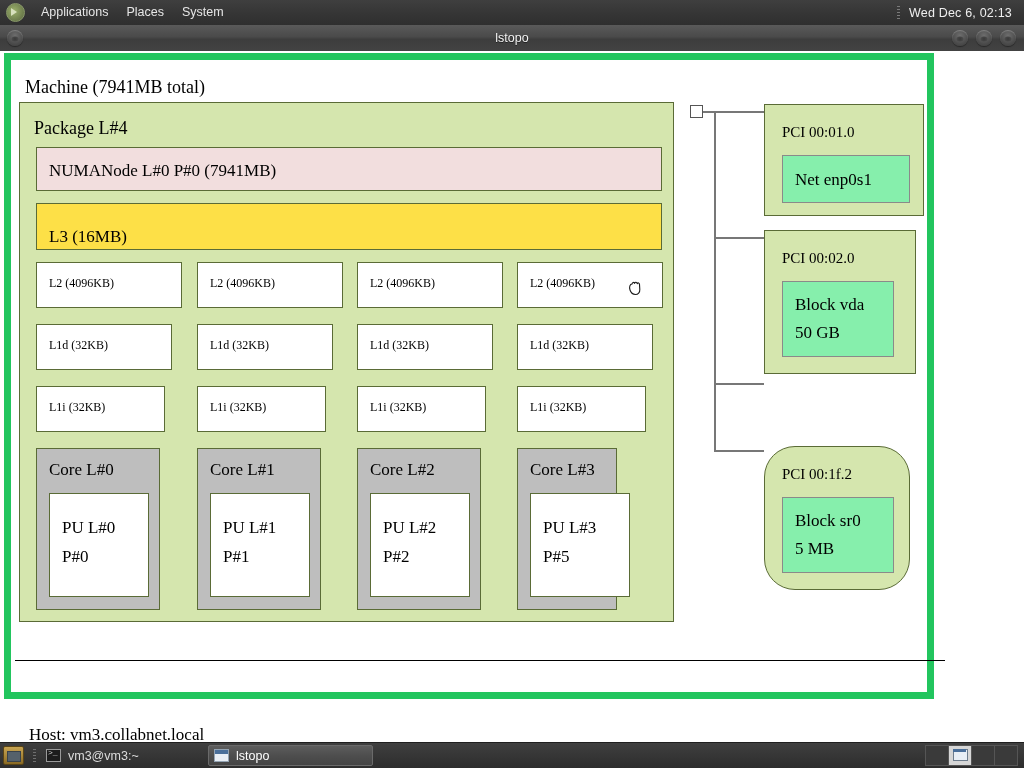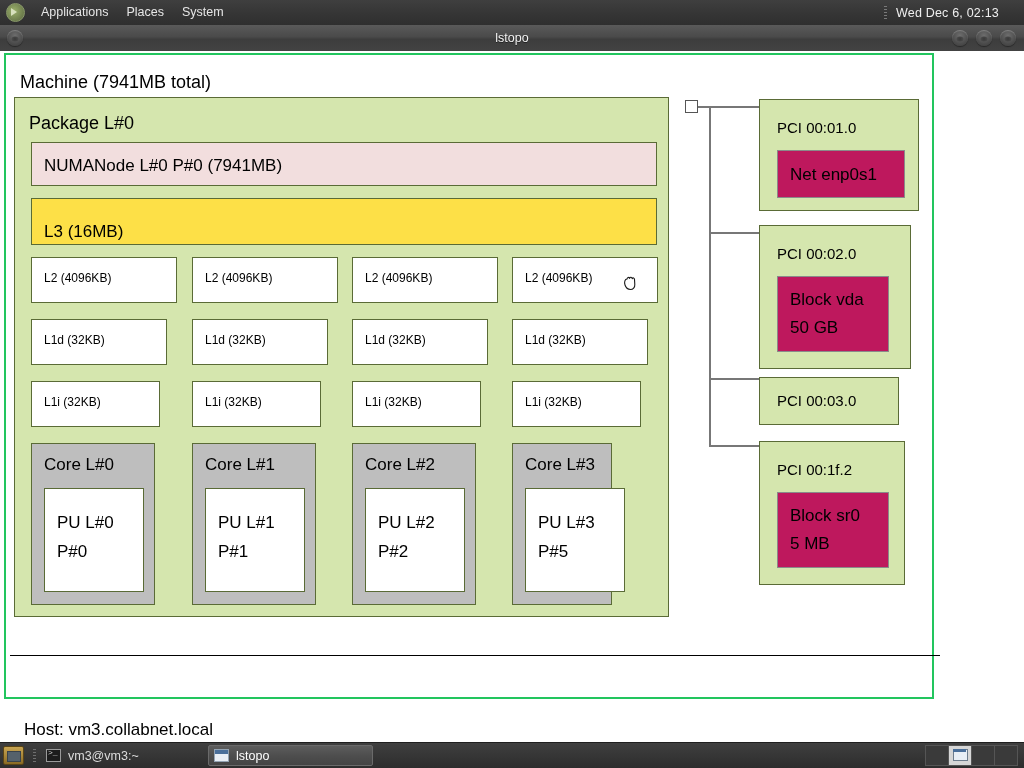--- a/index.html
+++ b/index.html
@@ -21,21 +21,21 @@
     border-radius:50%;
     border:1px solid #8a9a6a;
     background:radial-gradient(circle at 40% 40%,#9bb06b 0%,#6c7c4c 70%,#4a5433 100%);
     position:relative;flex:none;
   }
   .gnome-logo:after{
     content:"";position:absolute;left:4px;top:4px;
     border-left:6px solid #d7e0bd;border-top:4px solid transparent;border-bottom:4px solid transparent;
   }
   .menu-item{padding:3px 9px 4px 9px;white-space:nowrap;cursor:default;}
-  #panel-right{margin-left:auto;display:flex;align-items:center;padding-right:25px;}
+  #panel-right{margin-left:auto;display:flex;align-items:center;padding-right:12px;}
   .grip{width:3px;height:13px;margin-right:9px;
     background:repeating-linear-gradient(to bottom,#7a7a7a 0 1px,transparent 1px 3px);}
   #clock{font-size:12.5px;color:#efefef;white-space:nowrap;letter-spacing:.2px;}
 
   
   #window{
     position:absolute;left:0;top:25px;width:1024px;height:708px;
   }
   #titlebar{
     position:relative;height:26px;width:1024px;
@@ -62,21 +62,21 @@
   #tb-left{margin-left:7px;z-index:2;}
   #tb-right{margin-left:auto;margin-right:8px;display:flex;gap:8px;z-index:2;}
 
   
   #canvas{
     position:absolute;left:0;top:26px;width:1024px;height:682px;
     background:#ffffff;
   }
   #topo-frame{
     position:absolute;left:4px;top:2px;width:930px;height:646px;
-    border:2px solid #22c55e;background:#fff;box-sizing:border-box;
+    border:7px solid #22c55e;background:#fff;box-sizing:border-box;font-family:Liberation Serif, serif;
   }
   .txt{position:absolute;white-space:pre;color:#000;font-size:17px;line-height:1;}
   .box{position:absolute;box-sizing:border-box;}
 
   
   .machine-label{left:14px;top:18px;font-size:18px;}
   .pkg{left:8px;top:42px;width:655px;height:520px;
        background:#d5e6ae;border:1px solid #5a6b36;}
   .pkg-label{left:14px;top:16px;font-size:18px;}
   .numa{left:16px;top:44px;width:626px;height:44px;
@@ -89,21 +89,21 @@
   .cache{background:#ffffff;border:1px solid #5a6b36;box-sizing:border-box;}
   .cache .txt{font-size:12px;}
 
   .core{background:#bebebe;border:1px solid #5a6b36;box-sizing:border-box;}
   .core-label{left:12px;top:12px;font-size:17px;}
   .pu{background:#ffffff;border:1px solid #5a6b36;box-sizing:border-box;}
   .pu .txt{font-size:17px;}
 
   .pci{background:#d5e6ae;border:1px solid #5a6b36;box-sizing:border-box;}
   .pci-label{font-size:15px;}
-  .osdev{background:#be185d;border:1px solid #8a8a8a;box-sizing:border-box;}
+  .osdev{background:#86efac;border:1px solid #8a8a8a;box-sizing:border-box;}
   .osdev .txt{font-size:17px;}
 
   .bridge-sq{position:absolute;width:13px;height:13px;
     border:1px solid #555;background:#fff;box-sizing:border-box;}
   .line{position:absolute;background:#777;}
 
   #footer-sep{position:absolute;left:4px;top:600px;width:930px;height:1px;background:#000;}
   #footer{position:absolute;left:18px;top:612px;font-size:17px;color:#000;line-height:25px;white-space:pre;}
 
   
@@ -179,21 +179,21 @@
       <div class="tb-btn"></div>
     </div>
   </div>
 
   <div id="canvas">
     <div id="topo-frame">
 
       <div class="txt machine-label">Machine (7941MB total)</div>
 
       <div class="box pkg">
-        <div class="txt pkg-label">Package L#0</div>
+        <div class="txt pkg-label">Package L#4</div>
 
         <div class="box numa">
           <div class="txt numa-label">NUMANode L#0 P#0 (7941MB)</div>
         </div>
 
         <div class="box l3">
           <div class="txt l3-label">L3 (16MB)</div>
         </div>
 
         <div class="box cache" style="left:16px;top:159px;width:146px;height:46px;">
@@ -287,25 +287,22 @@
       </div>
 
       <div class="box pci" style="left:753px;top:170px;width:152px;height:144px;">
         <div class="txt pci-label" style="left:17px;top:20px;">PCI 00:02.0</div>
         <div class="box osdev" style="left:17px;top:50px;width:112px;height:76px;">
           <div class="txt" style="left:12px;top:14px;">Block vda</div>
           <div class="txt" style="left:12px;top:42px;">50 GB</div>
         </div>
       </div>
 
-      <div class="box pci" style="left:753px;top:322px;width:140px;height:48px;">
-        <div class="txt pci-label" style="left:17px;top:15px;">PCI 00:03.0</div>
-      </div>
-
-      <div class="box pci" style="left:753px;top:386px;width:146px;height:144px;">
+
+      <div class="box pci" style="left:753px;top:386px;width:146px;height:144px;border-radius:31px;">
         <div class="txt pci-label" style="left:17px;top:20px;">PCI 00:1f.2</div>
         <div class="box osdev" style="left:17px;top:50px;width:112px;height:76px;">
           <div class="txt" style="left:12px;top:14px;">Block sr0</div>
           <div class="txt" style="left:12px;top:42px;">5 MB</div>
         </div>
       </div>
 
       <div id="footer-sep"></div>
       <div id="footer">
         <div>Host: vm3.collabnet.local</div>

